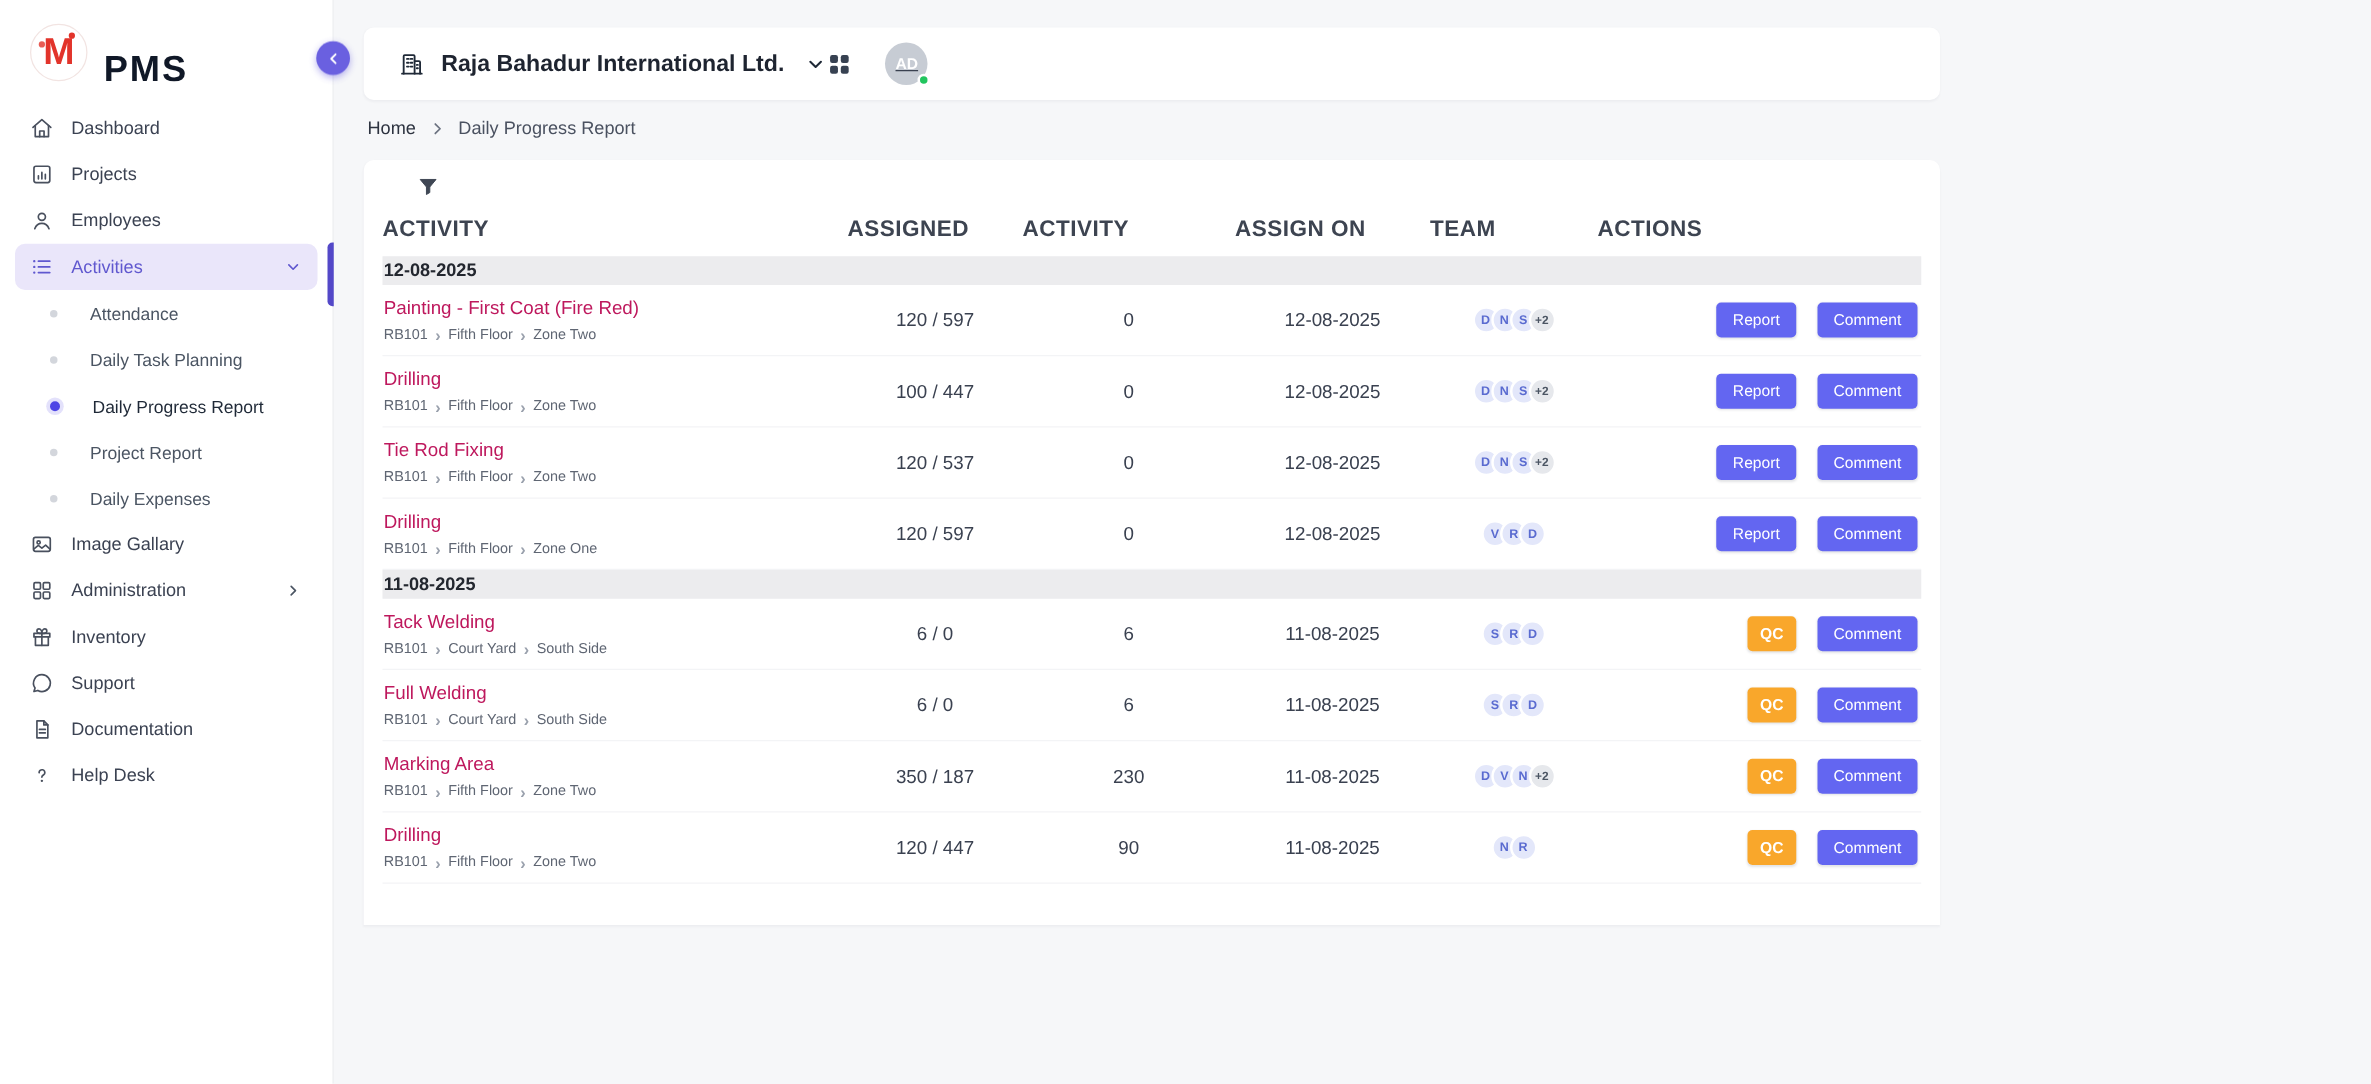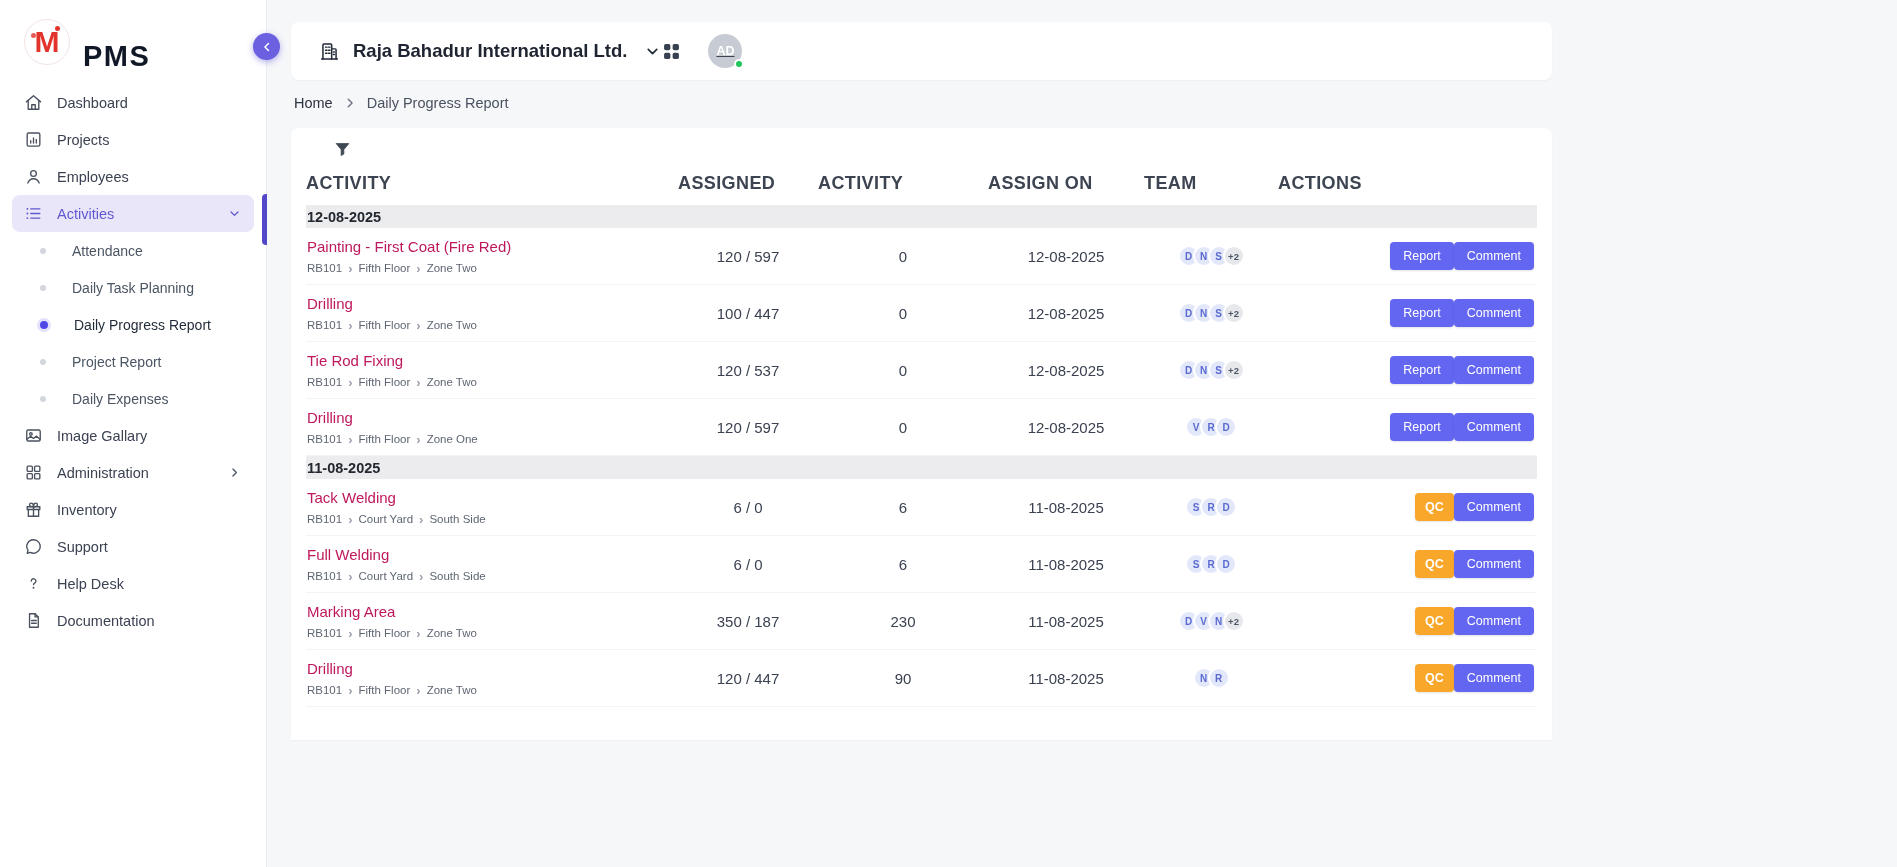--- a/index.html
+++ b/index.html
@@ -106,21 +106,21 @@
   .td.center { text-align:center; font-size:15px; color:#3a4150; }
 
   .team-cell { display:flex; justify-content:center; }
   .team-stack { display:flex; }
   .tavatar { width:22px; height:22px; border-radius:50%; background:#e3e7fa; color:#5a6bd0;
              font-size:10px; font-weight:700; display:inline-flex; align-items:center;
              justify-content:center; border:2px solid #fff; margin-left:-7px; }
   .tavatar:first-child { margin-left:0; }
   .tavatar.extra { background:#e6e8ec; color:#4b5563; font-size:9.5px; }
 
-  .actions-cell { display:flex; justify-content:flex-end; gap:0; padding-right:3px; }
+  .actions-cell { display:flex; justify-content:flex-end; gap:17px; padding-right:3px; }
   .btn { border:none; border-radius:4px; color:#fff; font-size:12.5px; font-weight:500;
          padding:7px 13px; cursor:pointer; font-family:inherit; box-shadow:0 1px 2px rgba(16,24,40,.12); }
   .btn-report, .btn-comment { background:var(--accent); }
   .btn-qc { background:var(--qc); padding:7px 10px; font-weight:700; }
 </style>
 </head>
 <body style="--accent: #6366f1; --qc: #f9a72b;">
 
 <aside class="sidebar">
   <div class="brand">
@@ -237,35 +237,35 @@
         <span class="nav-icon">
           <svg viewBox="0 0 24 24" fill="none" stroke="currentColor" stroke-width="1.7" stroke-linecap="round" stroke-linejoin="round">
             <path d="M12 3.5a8.5 8.5 0 00-6.9 13.4L4 20.5l3.9-1.1A8.5 8.5 0 1012 3.5z"></path>
           </svg>
         </span>
         <span class="nav-label">Support</span>
       </div>
       <div class="nav-item">
         <span class="nav-icon">
           <svg viewBox="0 0 24 24" fill="none" stroke="currentColor" stroke-width="1.7" stroke-linecap="round" stroke-linejoin="round">
-            <path d="M9.2 9a2.9 2.9 0 115.6 1c-.6 1.4-2.8 1.7-2.8 3.5"></path>
-            <path stroke-width="2.4" d="M12 17.3h.01"></path>
-          </svg>
-        </span>
-        <span class="nav-label">Help Desk</span>
-      </div>
-      <div class="nav-item">
-        <span class="nav-icon">
-          <svg viewBox="0 0 24 24" fill="none" stroke="currentColor" stroke-width="1.7" stroke-linecap="round" stroke-linejoin="round">
             <path d="M7 3.5h7l4 4v13H7z"></path>
             <path d="M14 3.5v4h4"></path>
             <path d="M9.5 12h6M9.5 15.5h6"></path>
           </svg>
         </span>
         <span class="nav-label">Documentation</span>
+      </div>
+      <div class="nav-item">
+        <span class="nav-icon">
+          <svg viewBox="0 0 24 24" fill="none" stroke="currentColor" stroke-width="1.7" stroke-linecap="round" stroke-linejoin="round">
+            <path d="M9.2 9a2.9 2.9 0 115.6 1c-.6 1.4-2.8 1.7-2.8 3.5"></path>
+            <path stroke-width="2.4" d="M12 17.3h.01"></path>
+          </svg>
+        </span>
+        <span class="nav-label">Help Desk</span>
       </div>
     </nav>
 </aside>
 
 <div class="accent-bar"></div>
 <button class="collapse-btn">
   <svg viewBox="0 0 24 24" fill="none" stroke="currentColor" stroke-width="2.6" stroke-linecap="round" stroke-linejoin="round">
       <path d="M14.5 6l-6 6 6 6"></path>
     </svg>
 </button>

